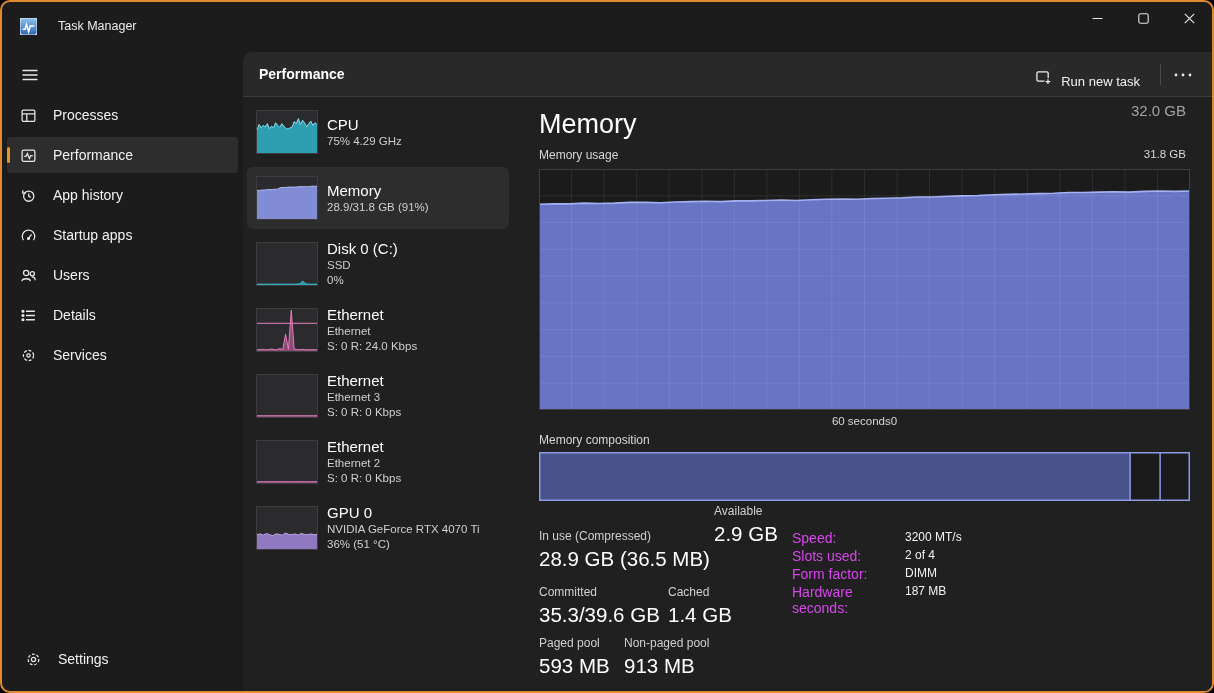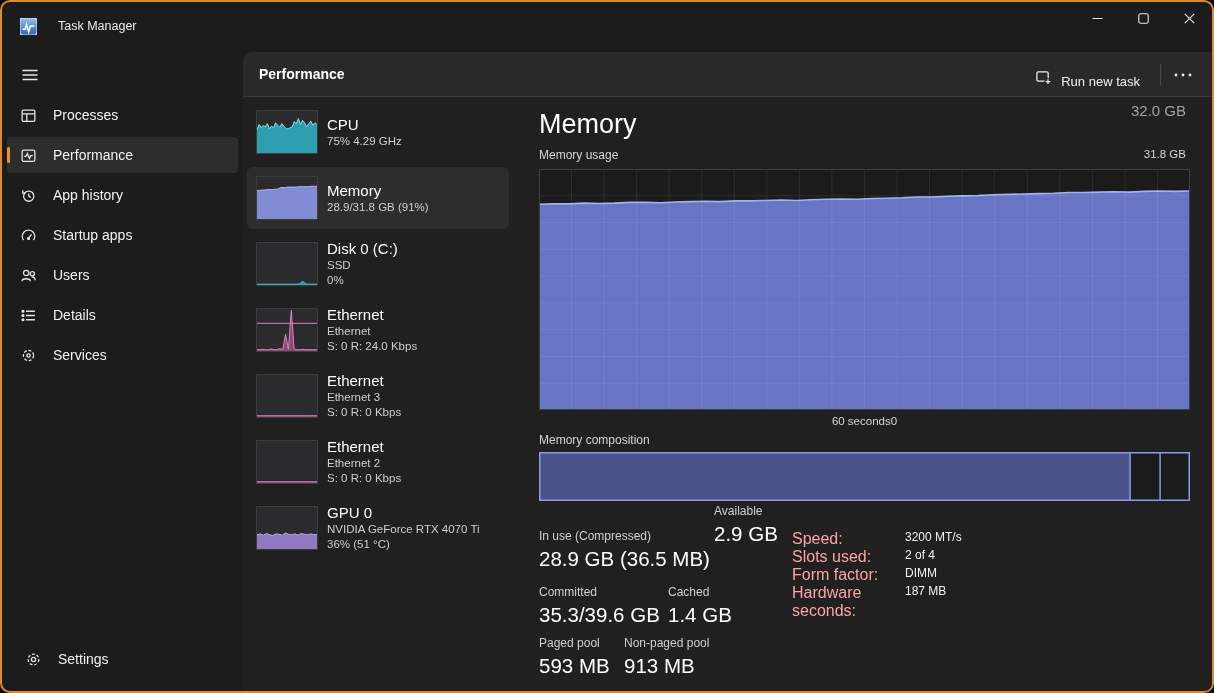--- a/index.html
+++ b/index.html
@@ -74,21 +74,21 @@
   .stat-value{ font-size:20.5px; font-weight:300; color:#fff; }
   .pos-iu{ left:296px; top:477px; }
   .pos-av{ left:471px; top:452px; }
   .pos-co{ left:296px; top:533px; }
   .pos-ca{ left:425px; top:533px; }
   .pos-pp{ left:296px; top:584px; }
   .pos-np{ left:381px; top:584px; }
 
   .info-list{ position:absolute; left:549px; top:478px; }
   .info-row{ display:flex; height:18px; }
-  .info-label{ width:113px; font-size:16px; color:#fca5a5; }
+  .info-label{ width:113px; font-size:14px; color:#d946ef; }
   .info-value{ font-size:12px; color:#f2f2f2; }
 </style>
 </head>
 <body>
 
 <div class="window">
 
   <div class="titlebar">
     <span class="app-icon">
       <svg width="17" height="17" viewBox="0 0 16 16">

